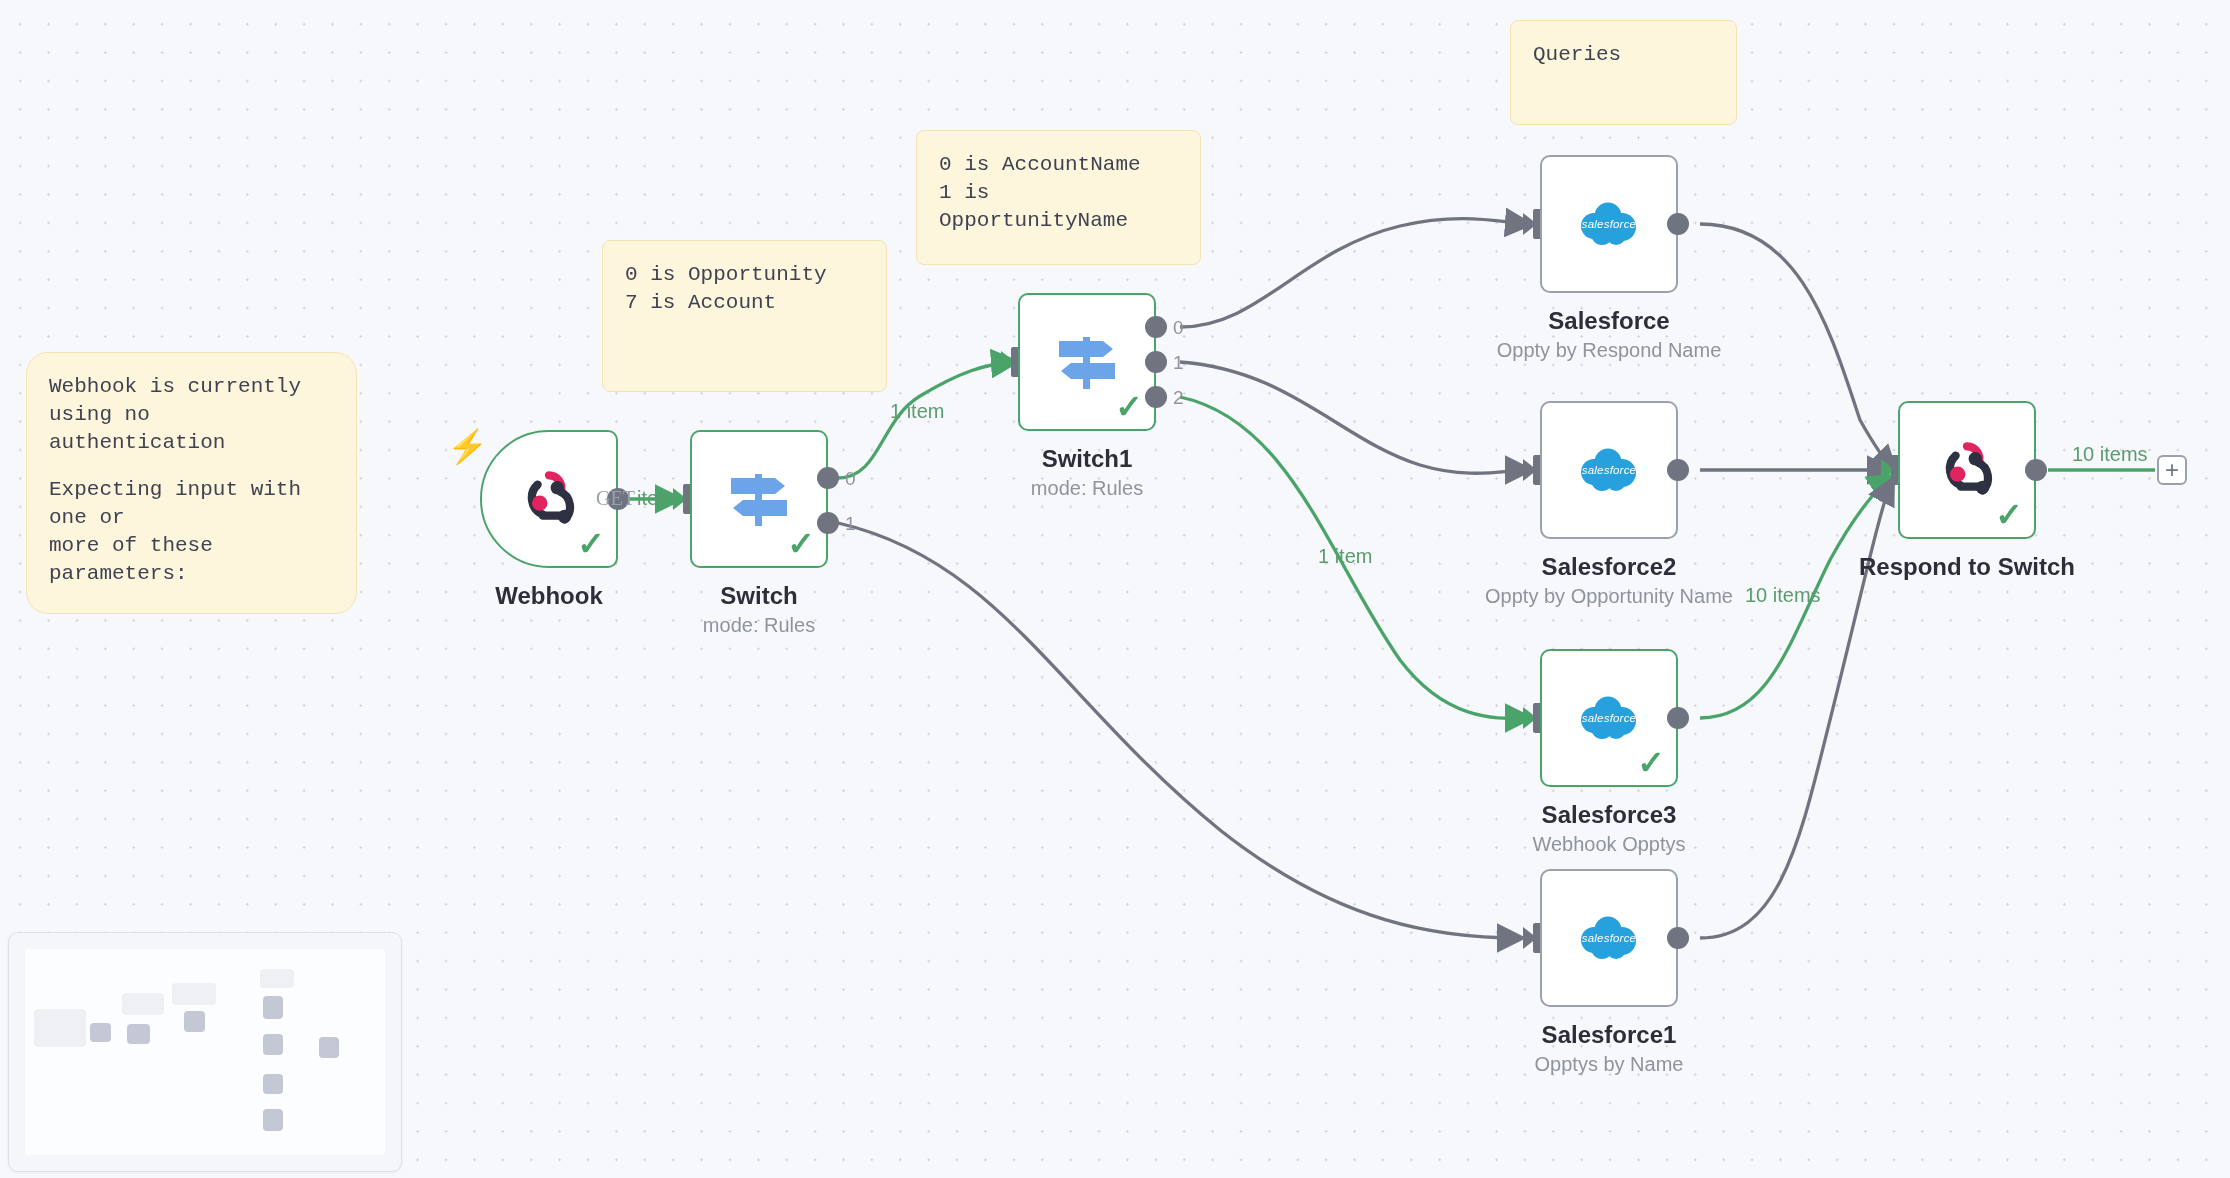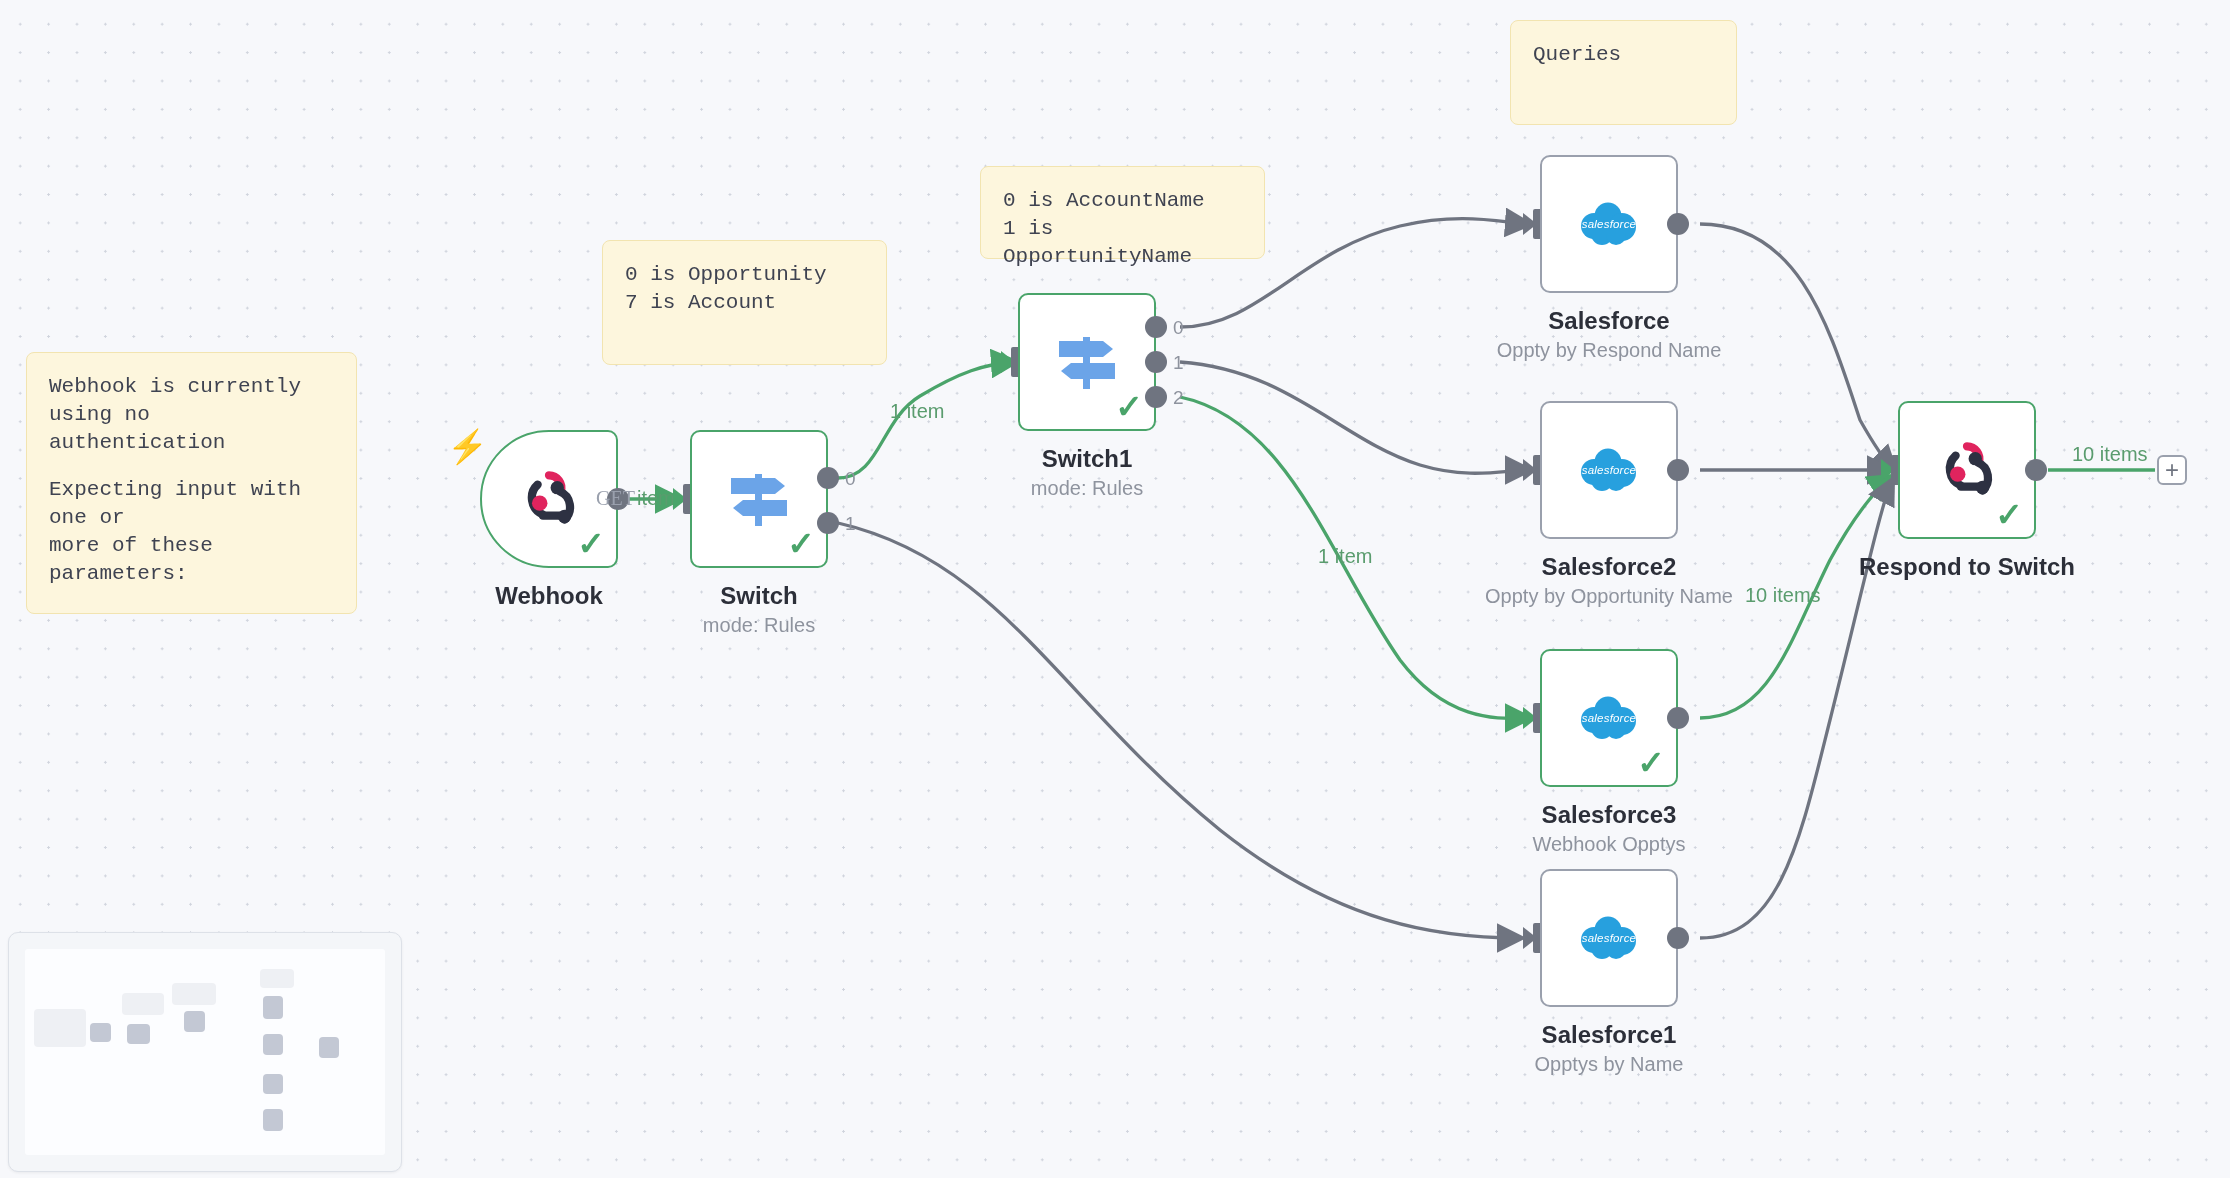--- a/index.html
+++ b/index.html
@@ -174,34 +174,34 @@
 
     <path d="M1700,470 L1890,470" stroke="#6f7480" stroke-width="3.3" fill="none" marker-end="url(#ah-gray)"></path>
 
     <path d="M1700,718 C1770,718 1790,640 1830,560 C1860,505 1884,482 1892,477" stroke="#4aa46a" stroke-width="3.3" fill="none" marker-end="url(#ah-green)"></path>
 
     <path d="M1700,938 C1780,938 1800,840 1830,720 C1860,600 1882,500 1892,481" stroke="#6f7480" stroke-width="3.3" fill="none" marker-end="url(#ah-gray)"></path>
 
     <path d="M2048,470 L2155,470" stroke="#4aa46a" stroke-width="3.3" fill="none"></path>
   </svg>
 
-  <div class="sticky" style="left:26px; top:352px; width:331px; height:262px;">
+  <div class="sticky" style="left:26px; top:352px; width:331px; height:262px;border-radius:22px;">
     <p>Webhook is currently using no</p>
     <p>authentication</p>
     <div class="gap"></div>
     <p>Expecting input with one or</p>
     <p>more of these parameters:</p>
   </div>
 
-  <div class="sticky" style="left:602px; top:240px; width:285px; height:125px;">
+  <div class="sticky" style="left:602px; top:240px; width:285px; height:152px;">
     <p>0 is Opportunity</p>
     <p>7 is Account</p>
   </div>
 
-  <div class="sticky" style="left:980px; top:130px; width:285px; height:93px;margin-top:36px;">
+  <div class="sticky" style="left:916px; top:130px; width:285px; height:135px;">
     <p>0 is AccountName</p>
     <p>1 is OpportunityName</p>
   </div>
 
   <div class="sticky" style="left:1510px; top:20px; width:227px; height:105px;">
     <p>Queries</p>
   </div>
 
   <div class="node" style="left:447px; top:430px;">
     <span class="bolt">⚡</span>

